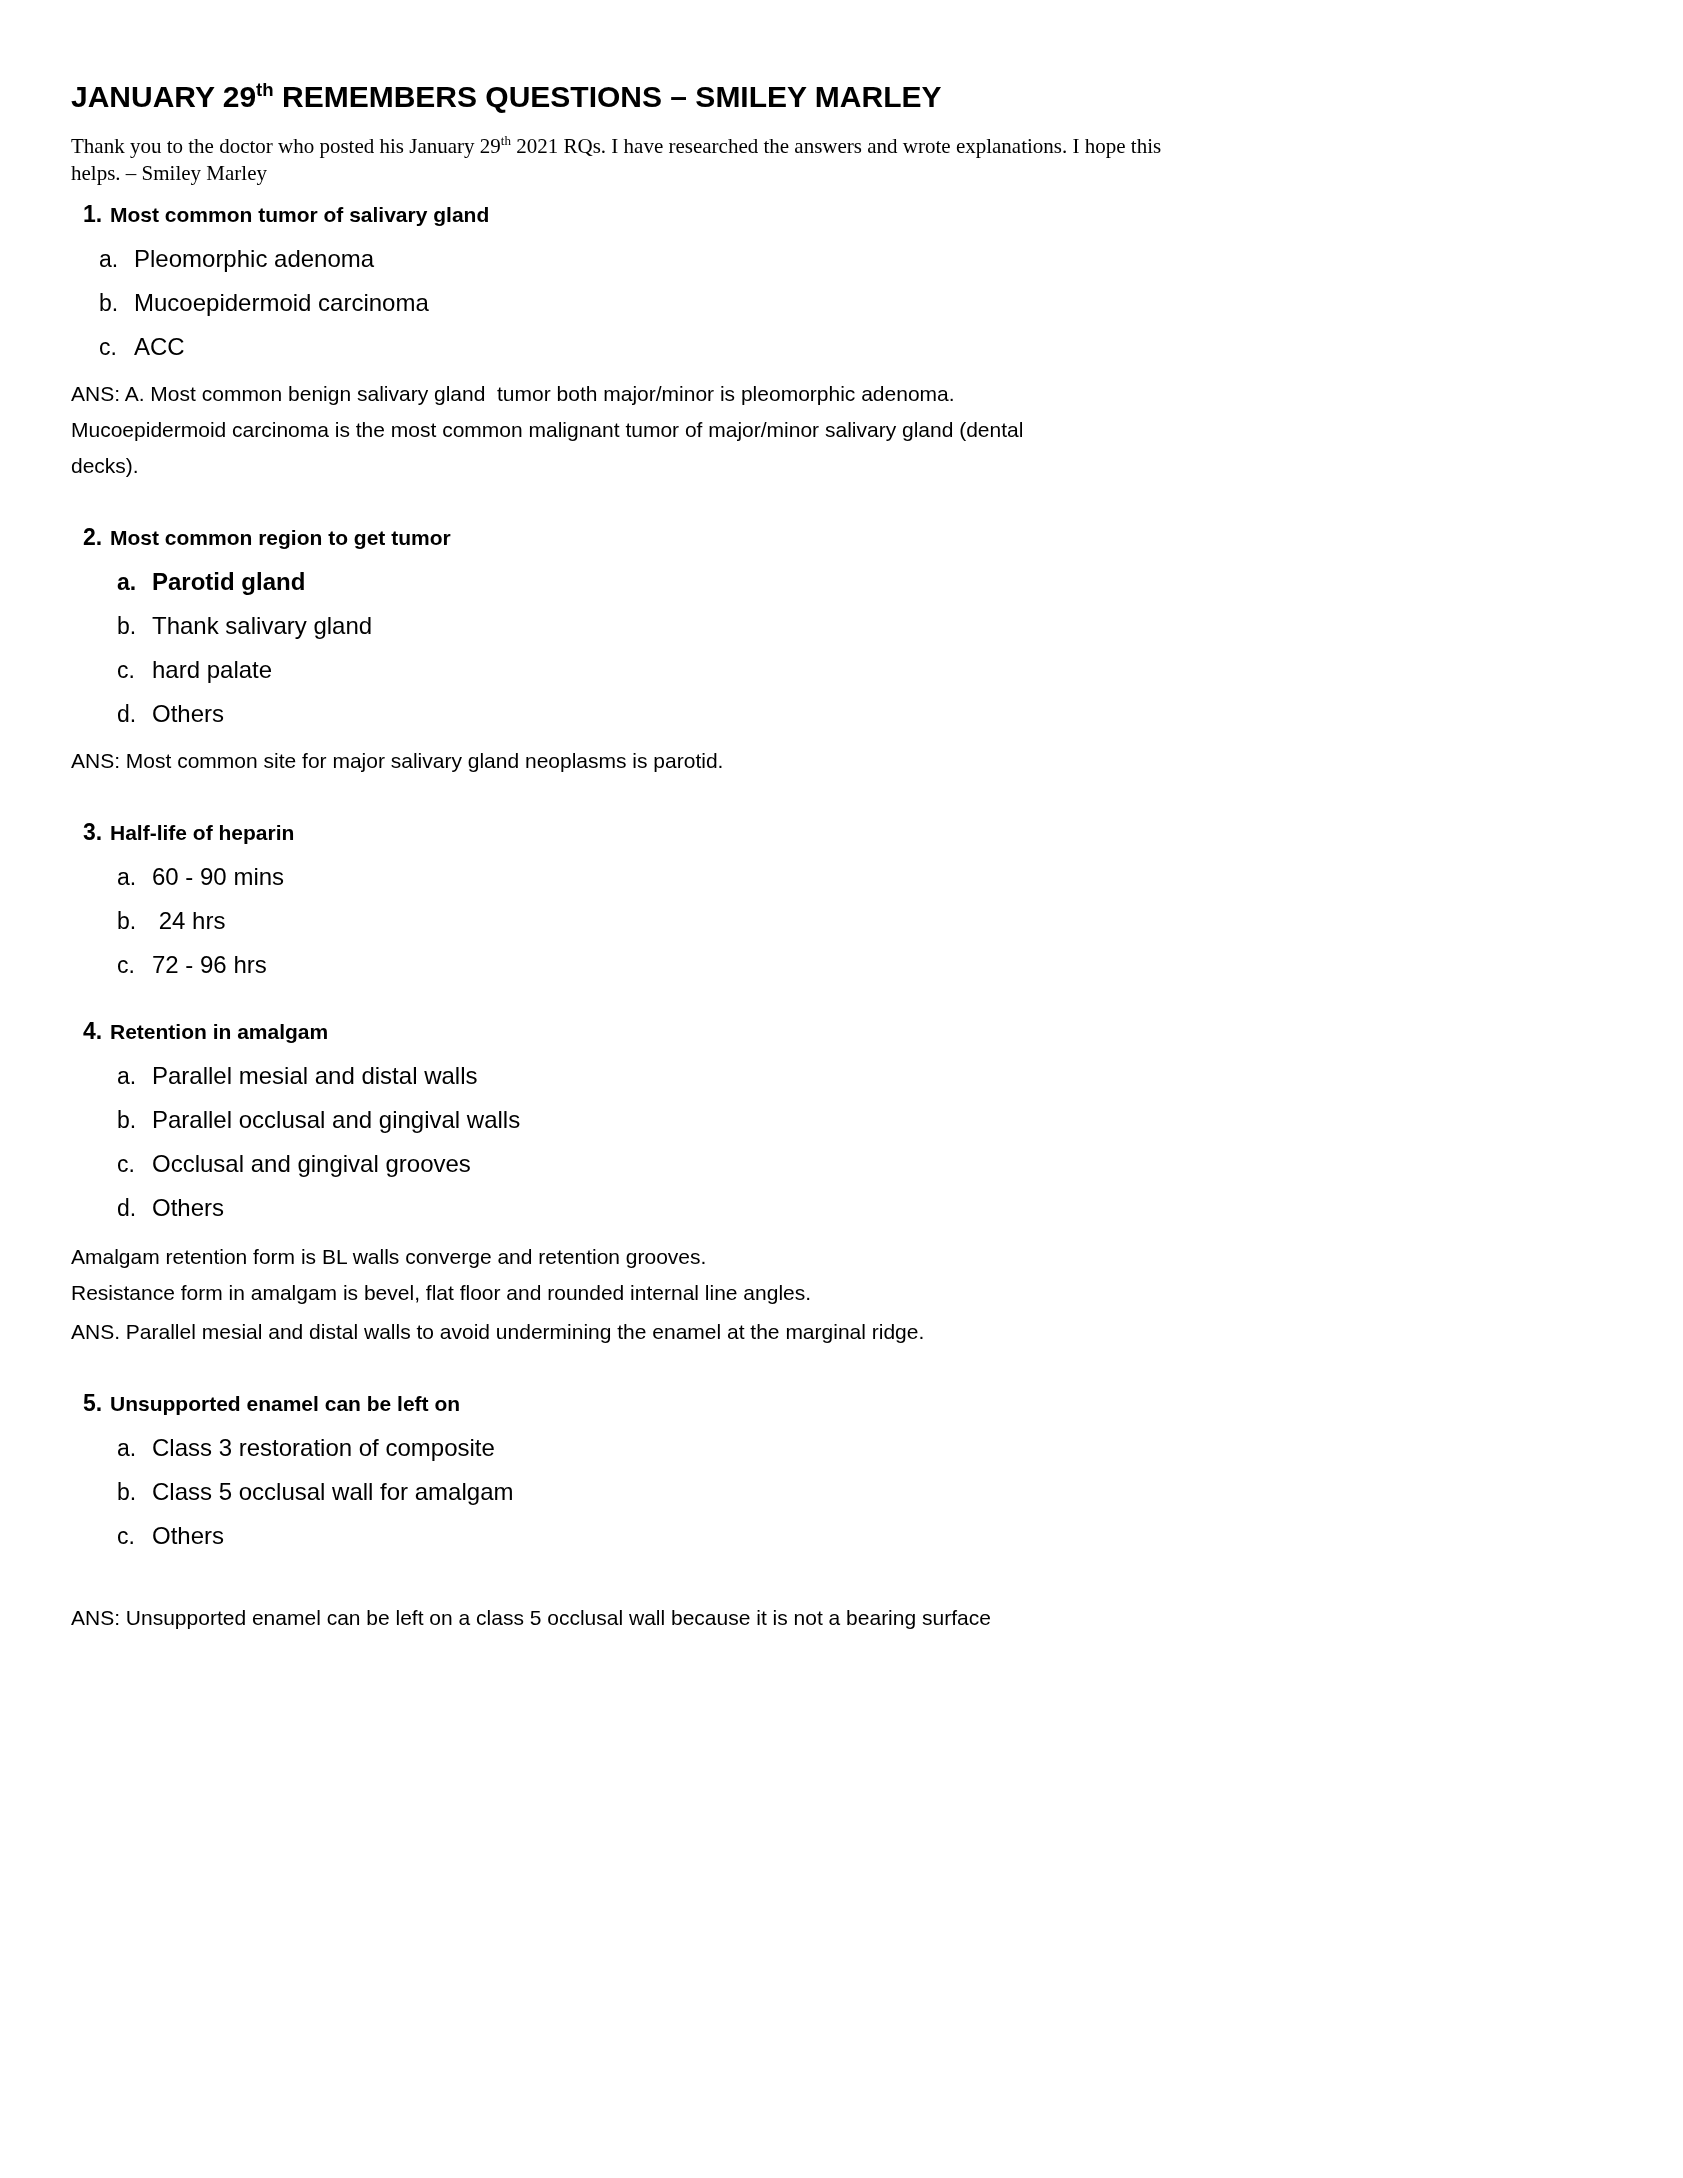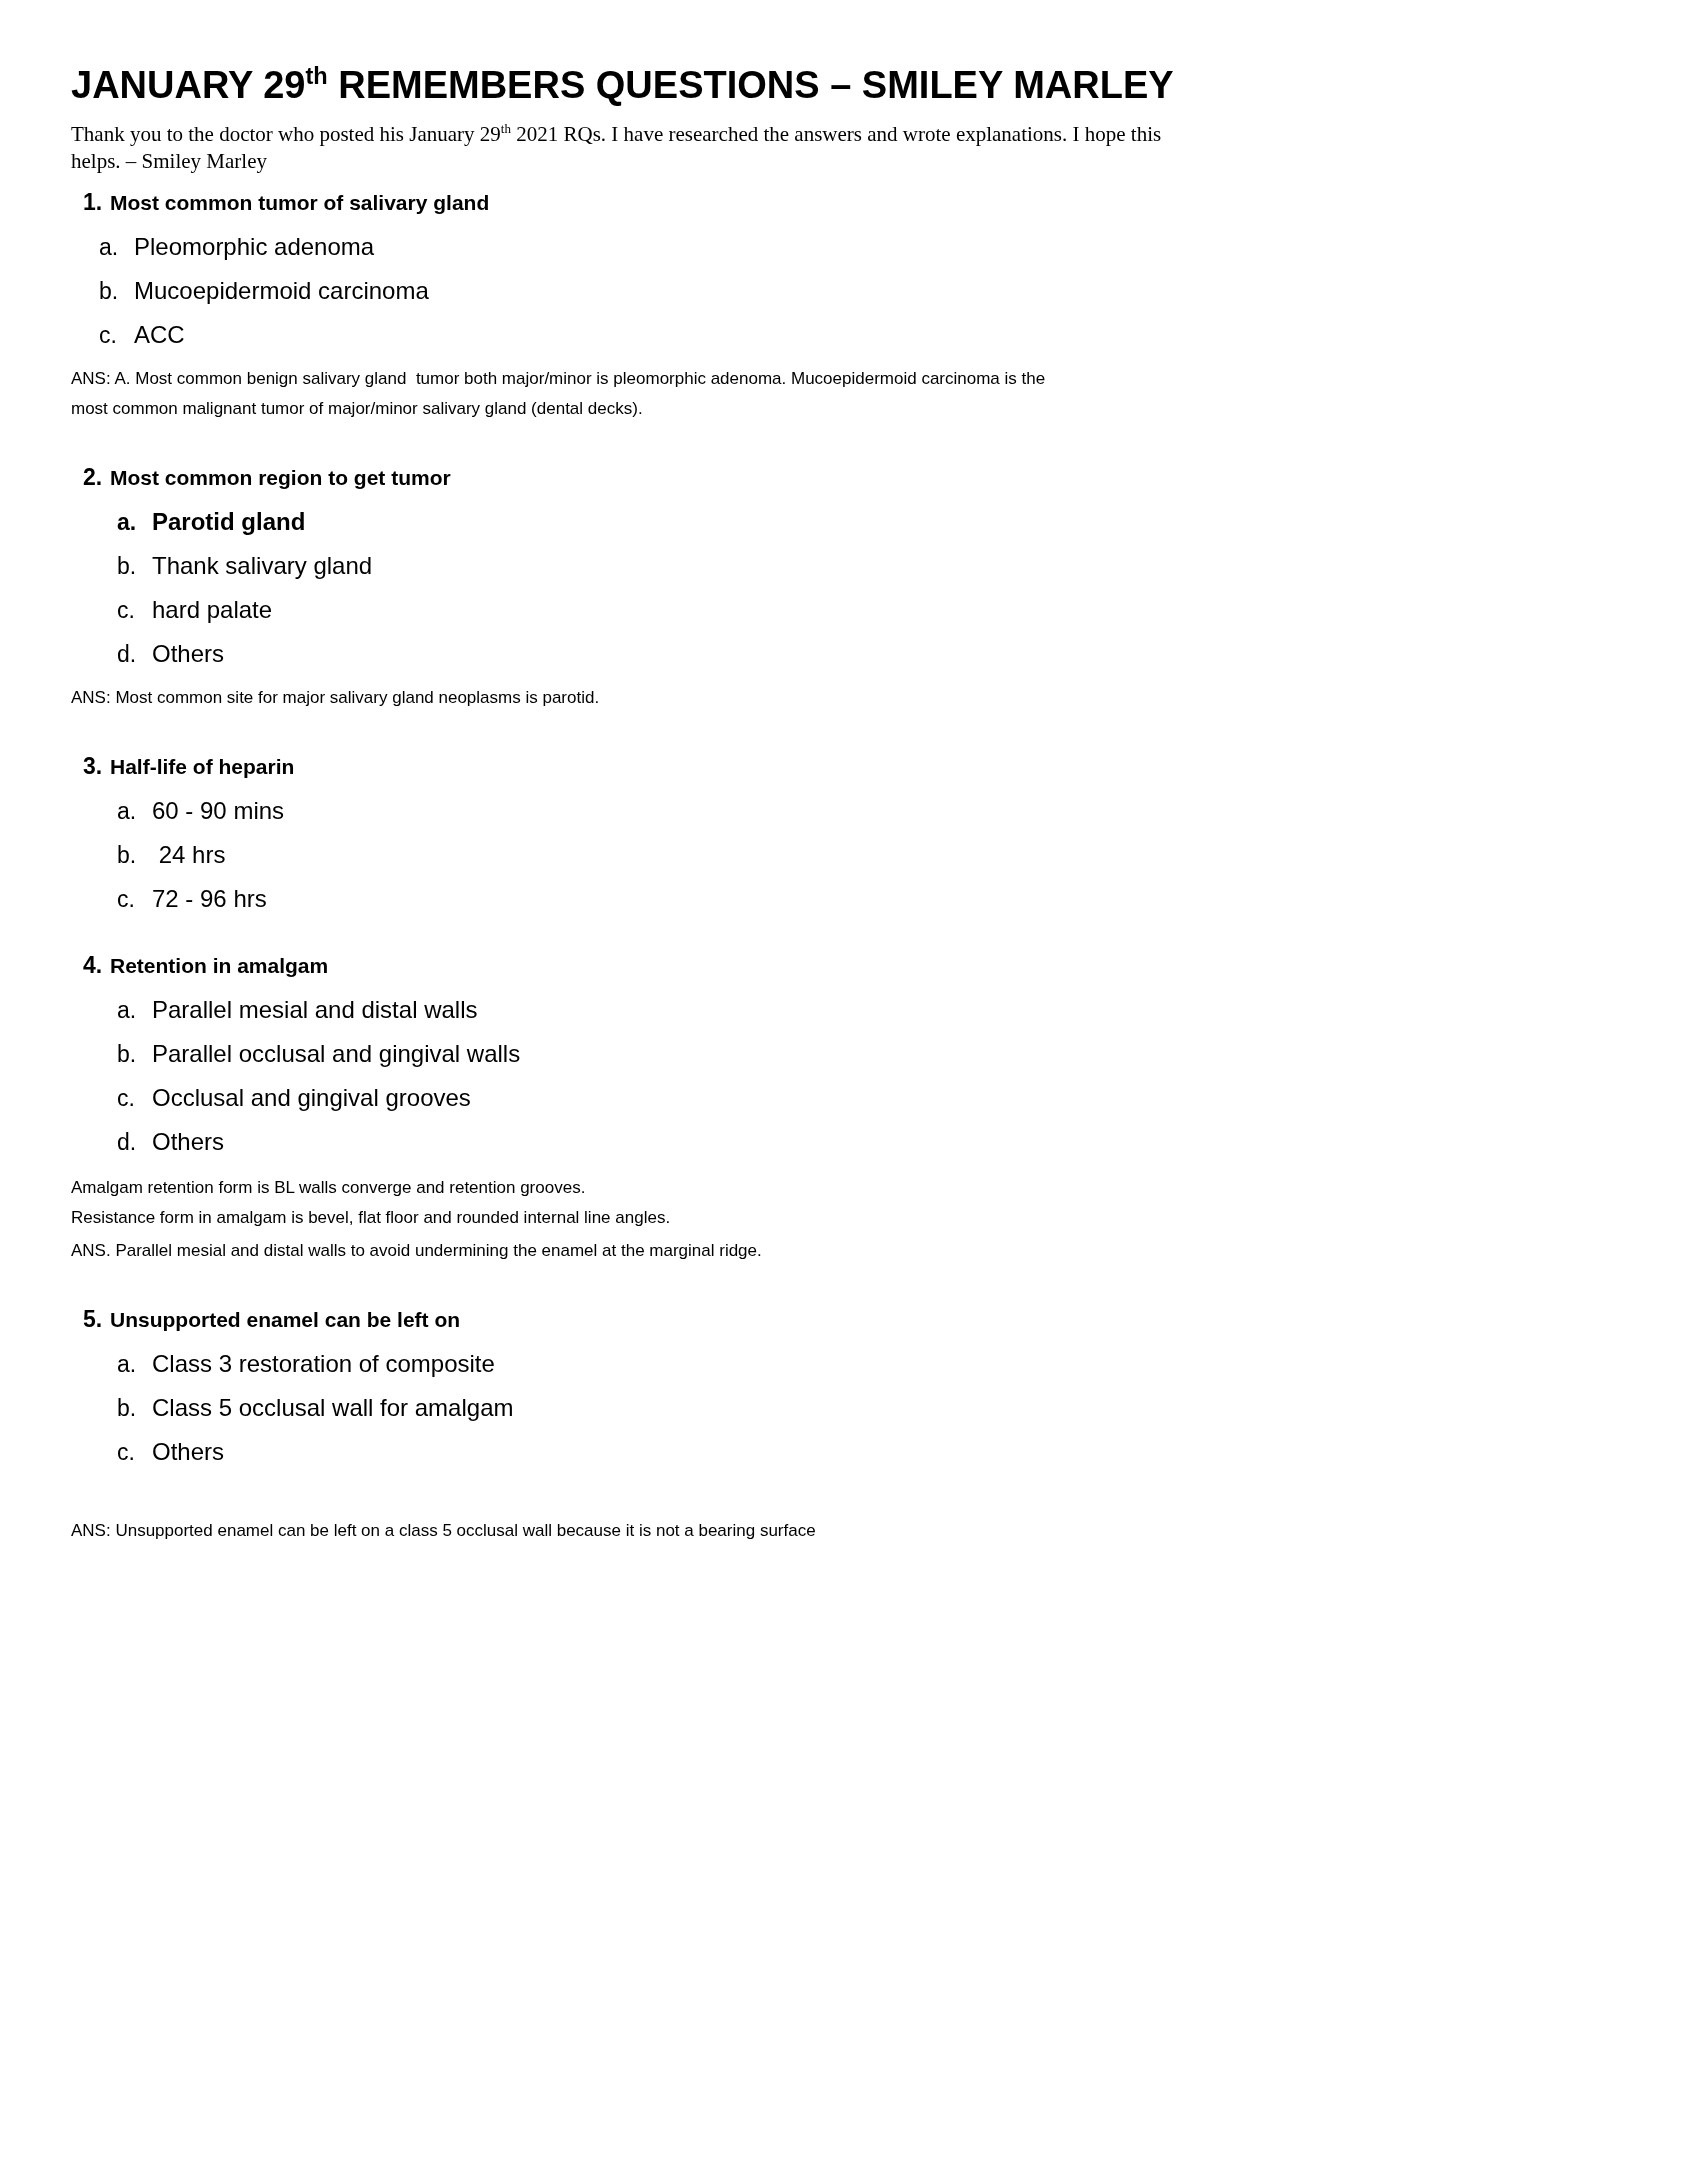--- a/index.html
+++ b/index.html
@@ -9,23 +9,24 @@
     height: 2178px;
     font-family: "Liberation Sans", sans-serif;
     color: #000000;
     overflow: hidden;
     position: relative;
   }
   .page { padding: 65px 59px 0 71px; }
 
   .title {
     font-family: "Liberation Sans", sans-serif;
-    font-size: 38px;
+    font-size: 30px;
     font-weight: 700;
     line-height: 40px;
+    margin-top: 12px;
   }
   sup.sup {
     font-size: 62%;
     vertical-align: super;
     line-height: 0;
   }
 
   .intro {
     margin-top: 16px;
     font-family: "Liberation Serif", serif;
@@ -54,22 +55,22 @@
     line-height: 26px;
   }
   .q1-opts .option { margin-left: 28px; }
   .opt-letter { font-size: 23px; min-width: 35px; }
   .opt-text { font-size: 24px; white-space: pre-wrap; }
   .option.bold-option .opt-letter,
   .option.bold-option .opt-text { font-weight: 700; }
 
   .answer {
     margin-top: 16px;
-    font-size: 17px;
-    line-height: 30px;
+    font-size: 21px;
+    line-height: 36px;
     max-width: 1000px;
     white-space: pre-wrap;
   }
   .answer.tight { margin-top: 3px; }
   .answer.spaced { margin-top: 18px; }
   .answer.big-gap { margin-top: 51px; }
 </style>
 </head>
 <body>
 

